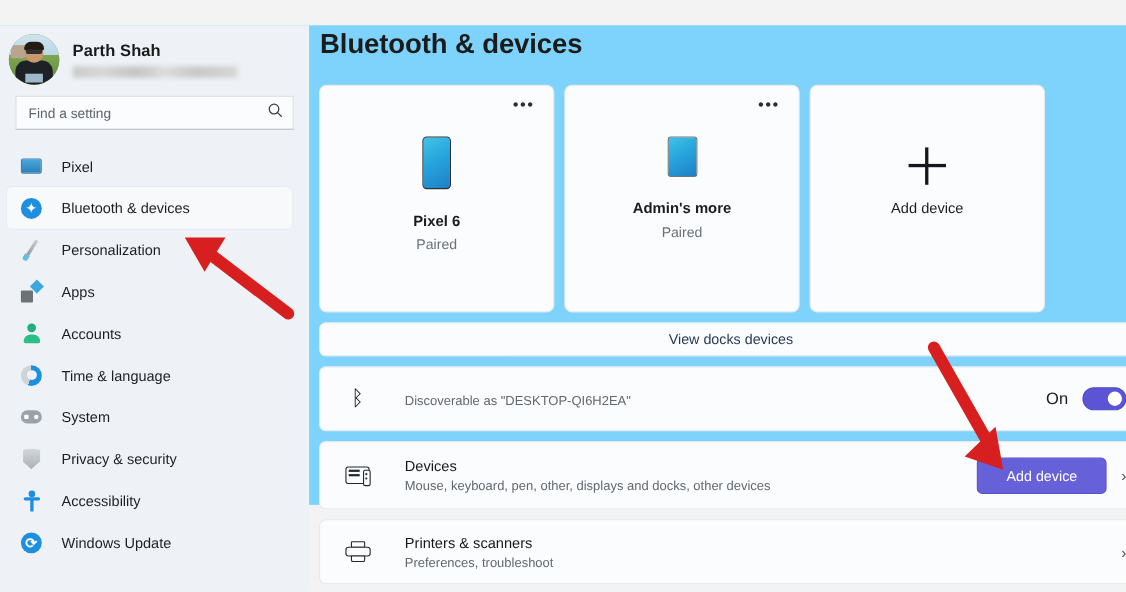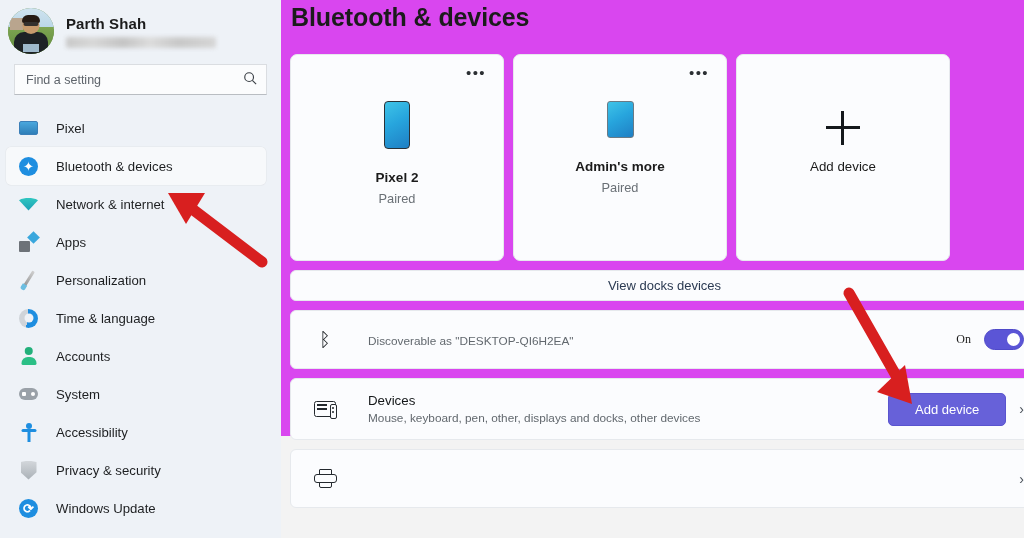--- a/index.html
+++ b/index.html
@@ -2,21 +2,21 @@
 <html><head>
 <meta charset="utf-8">
 <style>
   * { box-sizing: border-box; margin: 0; padding: 0; }
   html, body {
     width: 1024px; height: 538px;
     overflow: hidden;
     font-family: "Liberation Sans", sans-serif;
     background: #f3f3f3;
   }
-  #root { position: relative; width: 1024px; height: 436px; display: flex; background: #d946ef; }
+  #root { position: relative; width: 1024px; height: 436px; display: flex; background: #7dd3fc; margin-top: 23px; }
 
   
   .sidebar {
     width: 281px; height: 538px;
     background: #eef2f7;
     position: relative; flex: 0 0 281px;
     padding-top: 0;
   }
   .profile { display: flex; align-items: center; height: 62px; padding-left: 8px; }
   .avatar {
@@ -137,21 +137,21 @@
     margin-top: 9px; margin-left: 2px; width: 749px; min-height: 59px;
     background: #fbfcfe; border: 1px solid #e6e9ed; border-radius: 6px;
     display: flex; align-items: center; padding-left: 21px; position: relative;
   }
   .row.tall { min-height: 62px; }
   .row-ic { width: 26px; flex: 0 0 26px; display: flex; align-items: center; justify-content: center; }
   .row-txt { margin-left: 30px; }
   .row-title { font-size: 13.3px; color: #141719; }
   .row-sub { margin-top: 3px; font-size: 11.8px; color: #62686e; }
   .row-right { position: absolute; right: 14px; display: flex; align-items: center; gap: 13px; }
-  .toggle-label { font-size: 12px; color: #1b1b1b; font-family: Liberation Serif, serif; }
+  .toggle-label { font-size: 15px; color: #1b1b1b; }
   .toggle {
     width: 40px; height: 21px; border-radius: 11px; background: #5b55d6;
     position: relative; border: 1px solid #4f49c9;
   }
   .toggle i { position: absolute; right: 3px; top: 3.4px; width: 13px; height: 13px; border-radius: 50%; background: #fff; }
   .btn-add {
     background: #6761d9; color: #fff; font-size: 13px;
     border: 1px solid #5a54cf; border-radius: 5px;
     padding: 8px 26px; font-family: "Liberation Sans", sans-serif;
   }
@@ -215,94 +215,86 @@
         <span class="navlabel">Pixel</span>
       </div>
 
       <div class="navitem selected">
         <span class="navicon">
             <span class="ic-bt">✦</span>
           </span>
         <span class="navlabel">Bluetooth &amp; devices</span>
       </div>
 
-      <div class="navitem">
-        <span class="navicon">
-            <span class="ic-net">
-              <i></i>
-            </span>
-          </span>
-        <span class="navlabel">Network &amp; internet</span>
+
+      <div class="navitem">
+        <span class="navicon">
+            <span class="ic-pers">
+              <i></i>
+              <b></b>
+            </span>
+          </span>
+        <span class="navlabel">Personalization</span>
       </div>
 
       <div class="navitem">
         <span class="navicon">
             <span class="ic-apps">
               <i></i>
               <b></b>
             </span>
           </span>
         <span class="navlabel">Apps</span>
       </div>
 
       <div class="navitem">
         <span class="navicon">
-            <span class="ic-pers">
+            <span class="ic-acc">
               <i></i>
               <b></b>
             </span>
           </span>
-        <span class="navlabel">Personalization</span>
+        <span class="navlabel">Accounts</span>
       </div>
 
       <div class="navitem">
         <span class="navicon">
             <span class="ic-time">
               <i></i>
             </span>
           </span>
         <span class="navlabel">Time &amp; language</span>
       </div>
 
       <div class="navitem">
         <span class="navicon">
-            <span class="ic-acc">
+            <span class="ic-game">
               <i></i>
               <b></b>
             </span>
           </span>
-        <span class="navlabel">Accounts</span>
-      </div>
-
-      <div class="navitem">
-        <span class="navicon">
-            <span class="ic-game">
-              <i></i>
-              <b></b>
-            </span>
-          </span>
         <span class="navlabel">System</span>
+      </div>
+
+      <div class="navitem">
+        <span class="navicon">
+            <span class="ic-priv"></span>
+          </span>
+        <span class="navlabel">Privacy &amp; security</span>
       </div>
 
       <div class="navitem">
         <span class="navicon">
             <span class="ic-access">
               <i></i>
               <b></b>
               <s></s>
             </span>
           </span>
         <span class="navlabel">Accessibility</span>
-      </div>
-
-      <div class="navitem">
-        <span class="navicon">
-            <span class="ic-priv"></span>
-          </span>
-        <span class="navlabel">Privacy &amp; security</span>
       </div>
 
       <div class="navitem">
         <span class="navicon">
             <span class="ic-upd">⟳</span>
           </span>
         <span class="navlabel">Windows Update</span>
       </div>
 
     </div>
@@ -312,21 +304,21 @@
 
     <div class="pagetitle">Bluetooth &amp; devices</div>
 
     <div class="cards">
 
       <div class="card">
         <span class="dots">•••</span>
         <div class="dev-img">
             <div class="phone"></div>
           </div>
-        <div class="dev-name">Pixel 2</div>
+        <div class="dev-name">Pixel 6</div>
         <div class="dev-status">Paired</div>
       </div>
 
       <div class="card">
         <span class="dots">•••</span>
         <div class="dev-img">
             <div class="tablet"></div>
           </div>
         <div class="dev-name">Admin's more</div>
         <div class="dev-status">Paired</div>
@@ -379,20 +371,24 @@
     </div>
 
     <div class="row">
       <span class="row-ic">
           <span class="prn-glyph">
             <b></b>
             <i></i>
             <s></s>
           </span>
         </span>
+      <div class="row-txt">
+        <div class="row-title">Printers &amp; scanners</div>
+        <div class="row-sub">Preferences, troubleshoot</div>
+      </div>
       <div class="row-right">
         <span class="chev">›</span>
       </div>
     </div>
 
   </div>
 
   <svg class="arrow-svg" viewBox="0 0 1024 538">
     <g>
       <path d="M 262 262 L 187 205" stroke="#d81f1f" stroke-width="11" stroke-linecap="round" fill="none"></path>

